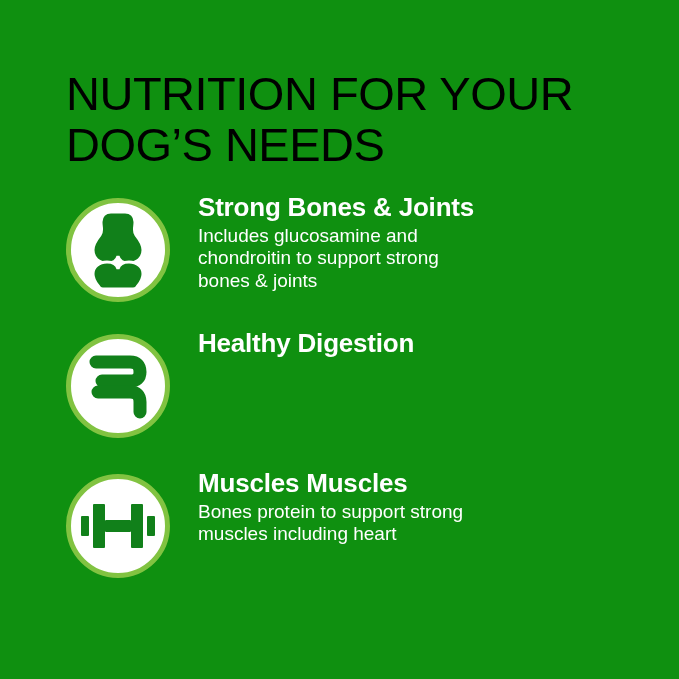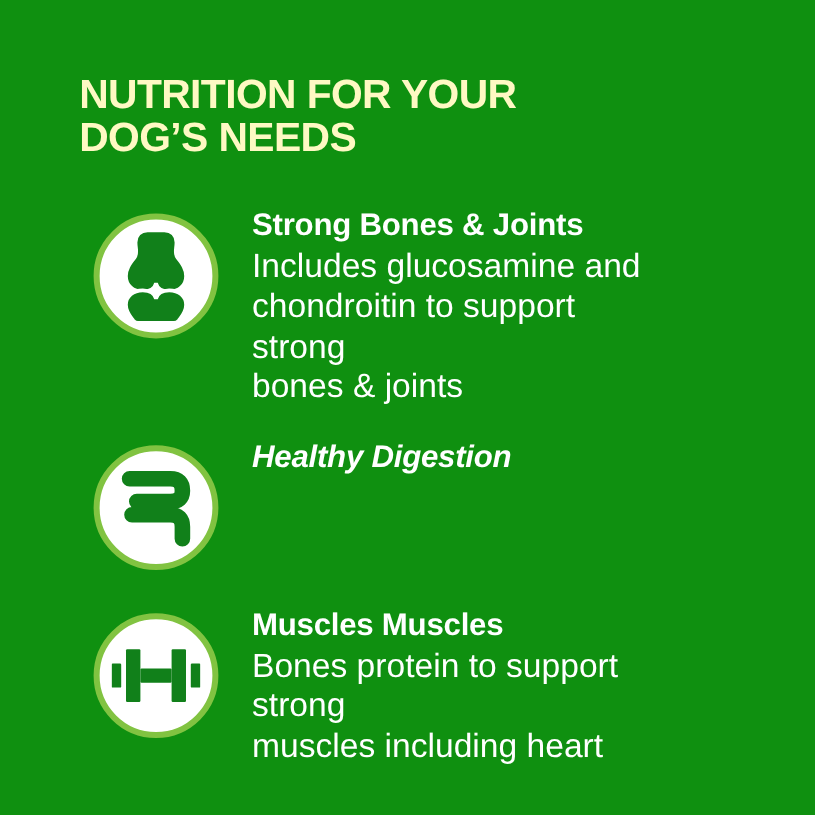--- a/index.html
+++ b/index.html
@@ -19,35 +19,34 @@
     height: 679px;
     background: #0f9010;
     box-sizing: border-box;
   }
   
   #headline {
     position: absolute;
     left: 66px;
     top: 38px;
     width: 560px;
-    color: #fef9c3;
-    font-size: 34px;
+    color: #000000;
+    font-size: 47px;
     line-height: 1.07;
-    font-weight: bold;
+    font-weight: normal;
     letter-spacing: -0.5px;
     text-transform: uppercase;
     white-space: pre-line;
   }
   
   #features {
     position: absolute;
     left: 0;
-    top: 164px;
+    top: 184px;
     width: 551px;
-    margin-left: 12px;
   }
   .feature {
     position: relative;
     display: flex;
     align-items: flex-start;
     padding-left: 66px;
     margin-bottom: 24px;
     min-height: 110px;
   }
   .icon-badge {
@@ -75,29 +74,29 @@
   .feature-title {
     color: #ffffff;
     font-size: 26px;
     font-weight: bold;
     line-height: 1.18;
     margin: 0 0 2px 0;
     letter-spacing: -0.2px;
   }
   .feature-body {
     color: #ffffff;
-    font-size: 28px;
+    font-size: 19px;
     line-height: 1.2;
     margin: 0;
     font-weight: normal;
     white-space: pre-line;
   }
   
   #feature-0 { margin-bottom: 18px; }
-  #feature-1 { margin-bottom: 22px; font-style: italic; }
+  #feature-1 { margin-bottom: 22px; }
   #feature-2 { margin-bottom: 0; }
 </style>
 </head>
 <body>
 
 <div id="poster" style="background: rgb(15, 144, 16);">
 
   <h1 id="headline">NUTRITION FOR YOUR
 DOG’S NEEDS</h1>
 

